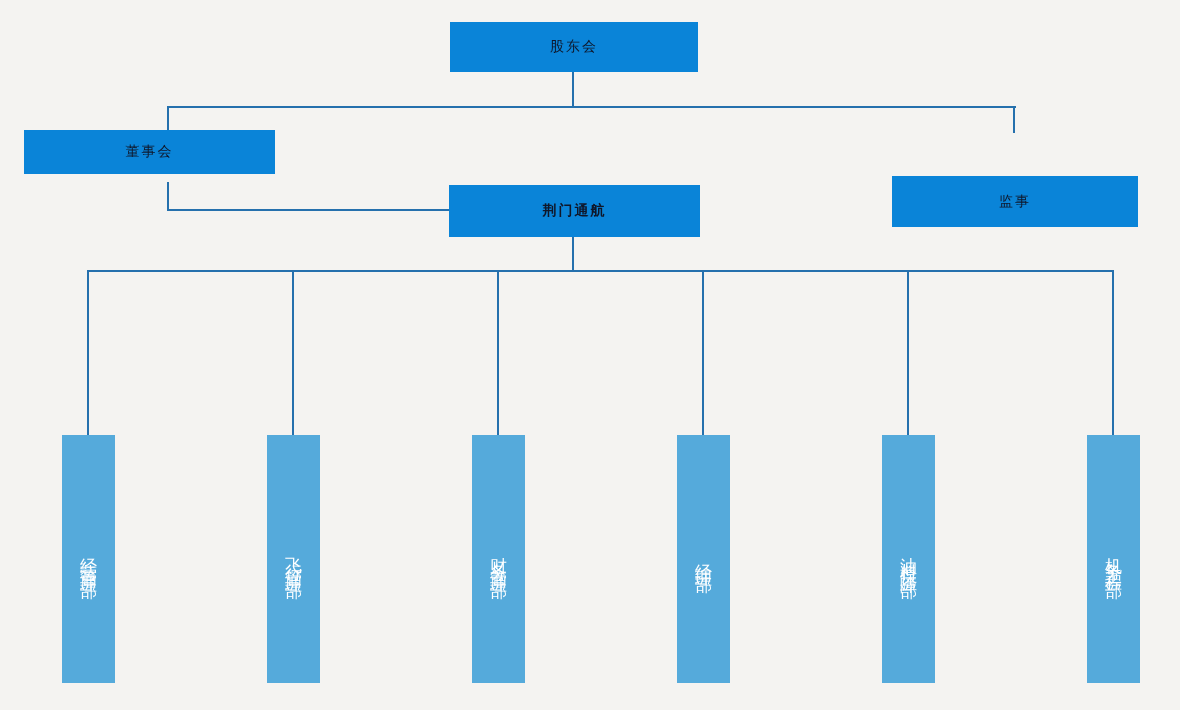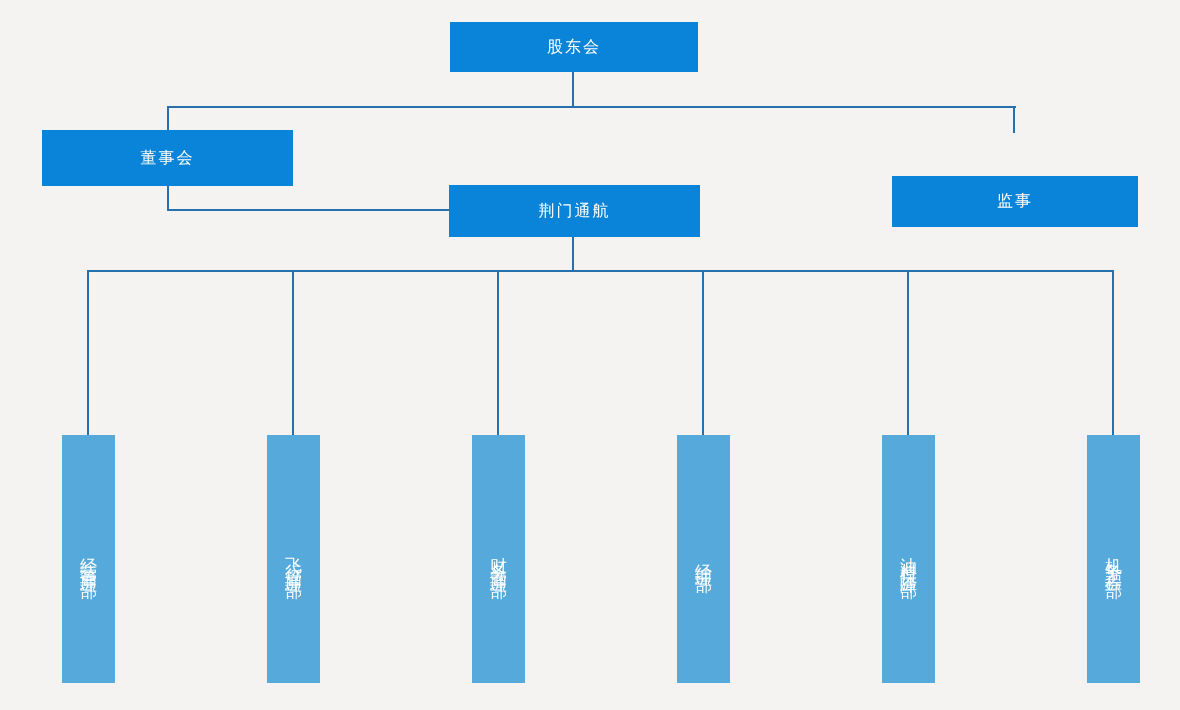--- a/index.html
+++ b/index.html
@@ -10,25 +10,25 @@
   .canvas {
     position: relative;
     width: 1180px;
     height: 710px;
     background: #f4f3f1;
     overflow: hidden;
   }
   .node {
     position: absolute;
     background: #0a84d8;
-    color: #ffffff;
+    color: #0f172a;
     display: flex;
     align-items: center;
     justify-content: center;
-    font-size: 16px;
+    font-size: 14px;
     letter-spacing: 2px;
     z-index: 2;
   }
   .dept {
     position: absolute;
     background: #55aadb;
     color: #ffffff;
     display: flex;
     align-items: center;
     justify-content: center;
@@ -44,25 +44,25 @@
     z-index: 1;
   }
 </style>
 </head>
 <body>
 
 <div class="canvas">
 
   <div class="node" style="left:450px; top:22px; width:248px; height:50px;">股东会</div>
 
-  <div class="node" style="left:42px; top:130px; width:251px; height:56px;text-align:right;">董事会</div>
+  <div class="node" style="left:24px; top:130px; width:251px; height:44px;text-align:right;">董事会</div>
 
   <div class="node" style="left:892px; top:132px; width:246px; height:51px;margin-top:44px;">监事</div>
 
-  <div class="node" style="left:449px; top:185px; width:251px; height:52px;">荆门通航</div>
+  <div class="node" style="left:449px; top:185px; width:251px; height:52px;font-weight:bold;">荆门通航</div>
 
   <div class="line" style="left:572px; top:72px; width:2px; height:35px;"></div>
   <div class="line" style="left:167px; top:106px; width:849px; height:2px;"></div>
   <div class="line" style="left:167px; top:107px; width:2px; height:24px;"></div>
   <div class="line" style="left:1013px; top:107px; width:2px; height:26px;"></div>
 
   <div class="line" style="left:167px; top:182px; width:2px; height:28px;"></div>
   <div class="line" style="left:167px; top:209px; width:282px; height:2px;"></div>
 
   <div class="line" style="left:572px; top:237px; width:2px; height:34px;"></div>

